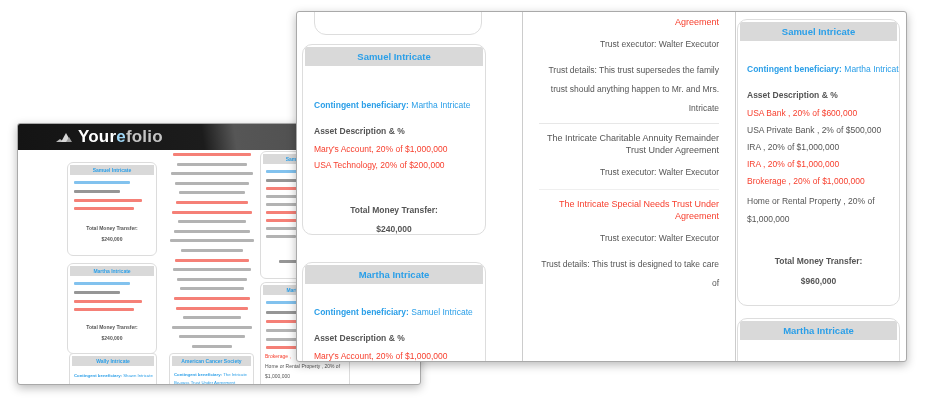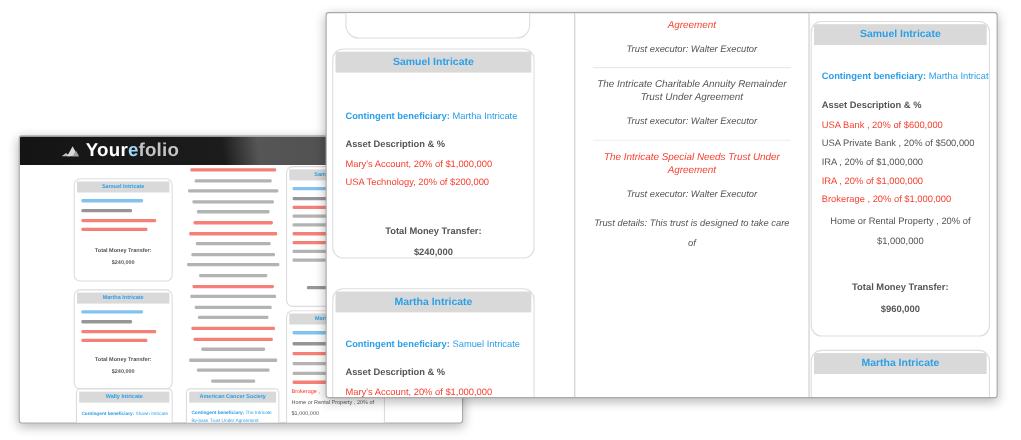--- a/index.html
+++ b/index.html
@@ -24,21 +24,21 @@
   .tinyline{position:absolute;font-size:4.3px;color:#2b9fe8;white-space:nowrap;overflow:hidden;}
   .tinywrap{position:absolute;font-size:4.3px;color:#2b9fe8;line-height:8px;}
   .tinyred{position:absolute;font-size:5px;color:#f7402f;white-space:nowrap;}
   .tinygray{position:absolute;font-size:5px;color:#555;white-space:nowrap;line-height:9px;}
   .tb{font-weight:bold;}
   
   #fgwin{left:296px;top:11px;width:609px;height:349px;overflow:hidden;z-index:2;}
   .col{position:absolute;top:0;}
   #fg-left{left:5px;width:184px;}
   #fg-mid{left:225px;width:214px;height:349px;border-left:1px solid #ccc;border-right:1px solid #ccc;
-          box-sizing:border-box;text-align:center;color:#555;font-size:8.5px;padding:0 16px;font-style:italic;}
+          box-sizing:border-box;text-align:right;color:#555;font-size:8.5px;padding:0 16px;}
   #fg-right{left:440px;width:163px;}
   .card{position:absolute;left:0;right:0;background:#fff;border:1px solid #ddd;border-radius:10px;
         box-sizing:border-box;overflow:hidden;}
   .chead{height:19px;margin:2px;background:#d9d9d9;color:#2b9fe8;font-size:9.5px;font-weight:bold;
          text-align:center;line-height:19px;}
   .cbody{padding:0 11px;font-size:8.5px;color:#555;}
   .cline{line-height:12px;white-space:nowrap;}
   .blue{color:#2b9fe8;} .red{color:#f7402f;} .dark{color:#555;}
   .bld{font-weight:bold;}
   .total{ text-align:center;font-weight:bold;color:#555;font-size:8.5px;}
@@ -172,42 +172,43 @@
           <div class="cline blue" style="margin-top:22px;"><span class="bld">Contingent beneficiary:</span> <span>Samuel Intricate</span></div>
           <div class="cline dark bld" style="margin-top:14px;">Asset Description &amp; %</div>
           <div class="cline red" style="margin-top:6px;">Mary's Account, 20% of $1,000,000</div>
         </div>
       </div>
     </div>
 
     <div id="fg-mid" class="col">
       <p class="m-title red" style="margin-top:4px;">Agreement</p>
       <p class="m-exec">Trust executor: Walter Executor</p>
+      <p class="m-det">Trust details: This trust supersedes the family trust should anything happen to Mr. and Mrs. Intricate</p>
       <div class="m-div"></div>
       <p class="m-title dark">The Intricate Charitable Annuity Remainder Trust Under Agreement</p>
       <p class="m-exec">Trust executor: Walter Executor</p>
       <div class="m-div" style="border-color:#efefef;"></div>
       <p class="m-title red">The Intricate Special Needs Trust Under Agreement</p>
       <p class="m-exec">Trust executor: Walter Executor</p>
       <p class="m-det">Trust details: This trust is designed to take care of</p>
 
     </div>
 
     <div id="fg-right" class="col">
       <div class="card" style="top:7px;height:287px;">
         <div class="chead">Samuel Intricate</div>
         <div class="cbody" style="padding:0 9px;">
           <div class="cline blue" style="margin-top:22px;"><span class="bld">Contingent beneficiary:</span> <span>Martha Intricate</span></div>
           <div class="cline dark bld" style="margin-top:14px;">Asset Description &amp; %</div>
           <div class="cline red" style="margin-top:6px;">USA Bank , 20% of $600,000</div>
-          <div class="cline dark" style="margin-top:5px;">USA Private Bank , 20% of $500,000</div>
+          <div class="cline dark" style="margin-top:5px;">USA Private Bank , 2% of $500,000</div>
           <div class="cline dark" style="margin-top:5px;">IRA , 20% of $1,000,000</div>
           <div class="cline red" style="margin-top:5px;">IRA , 20% of $1,000,000</div>
           <div class="cline red" style="margin-top:5px;">Brokerage , 20% of $1,000,000</div>
-          <div class="cline dark" style="margin-top:5px;white-space:normal;line-height:18px;text-align:center;">Home or Rental Property , 20% of $1,000,000</div>
+          <div class="cline dark" style="margin-top:5px;white-space:normal;line-height:18px;">Home or Rental Property , 20% of $1,000,000</div>
           <div class="total" style="margin-top:28px;">Total Money Transfer:</div>
           <div class="total" style="margin-top:10px;">$960,000</div>
         </div>
       </div>
       <div class="card" style="top:306px;height:60px;border-radius:10px 10px 0 0;">
         <div class="chead">Martha Intricate</div>
       </div>
     </div>
 
   </div>

